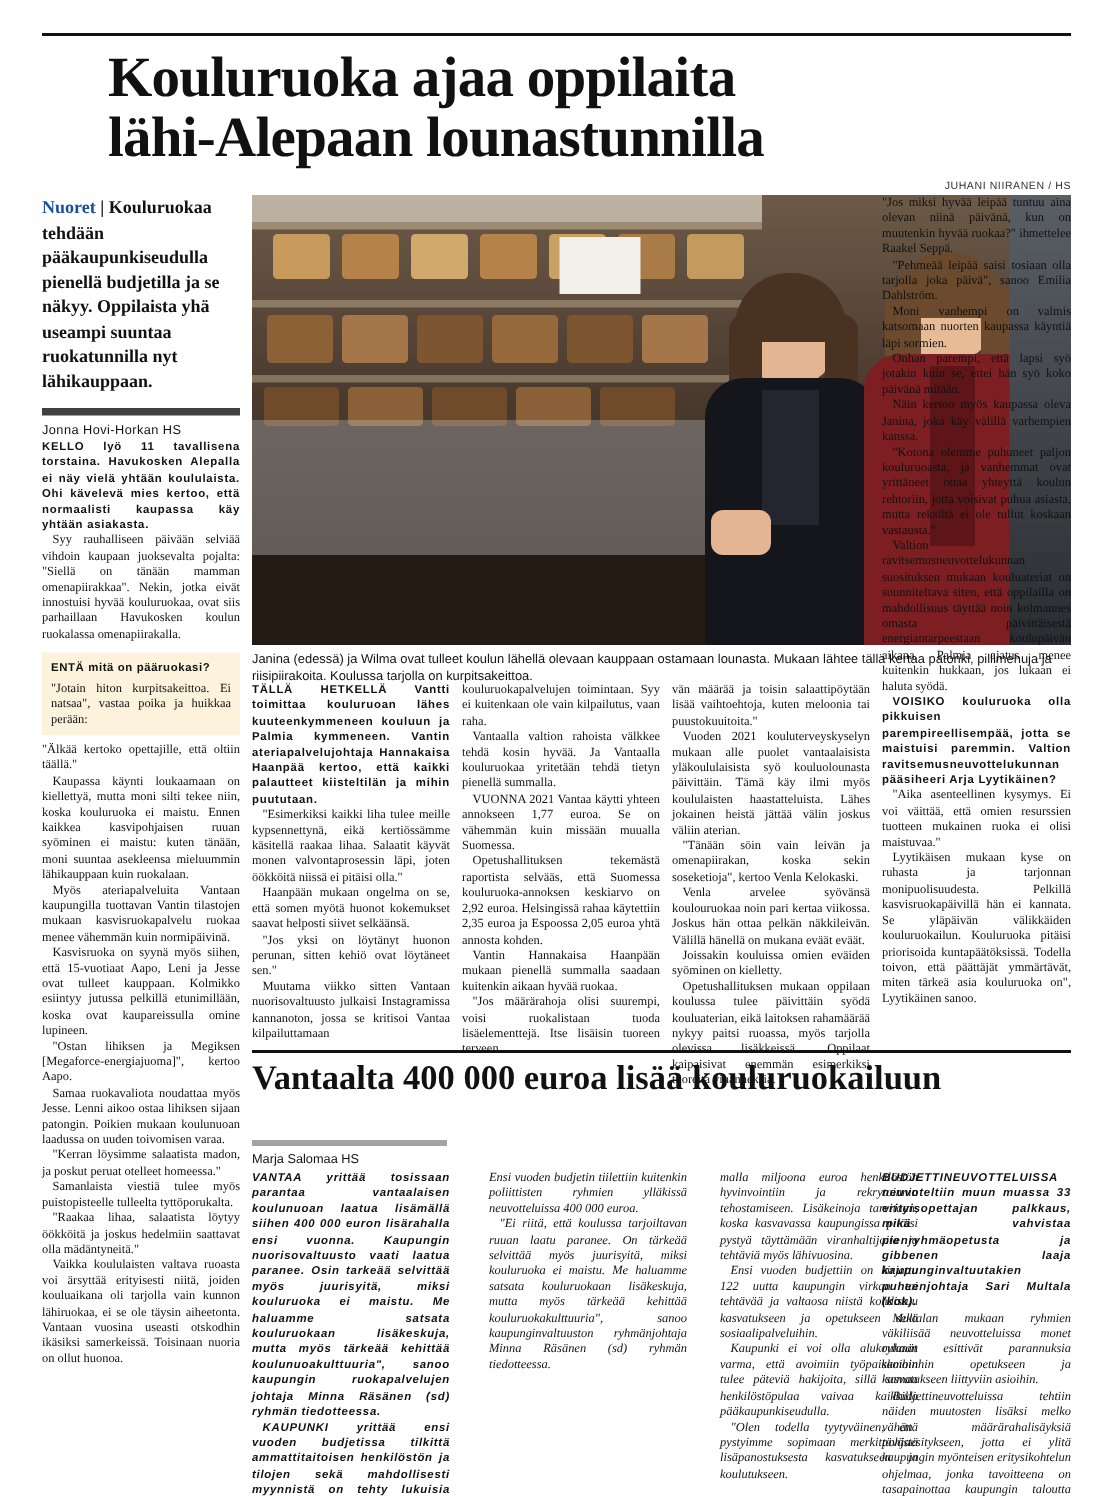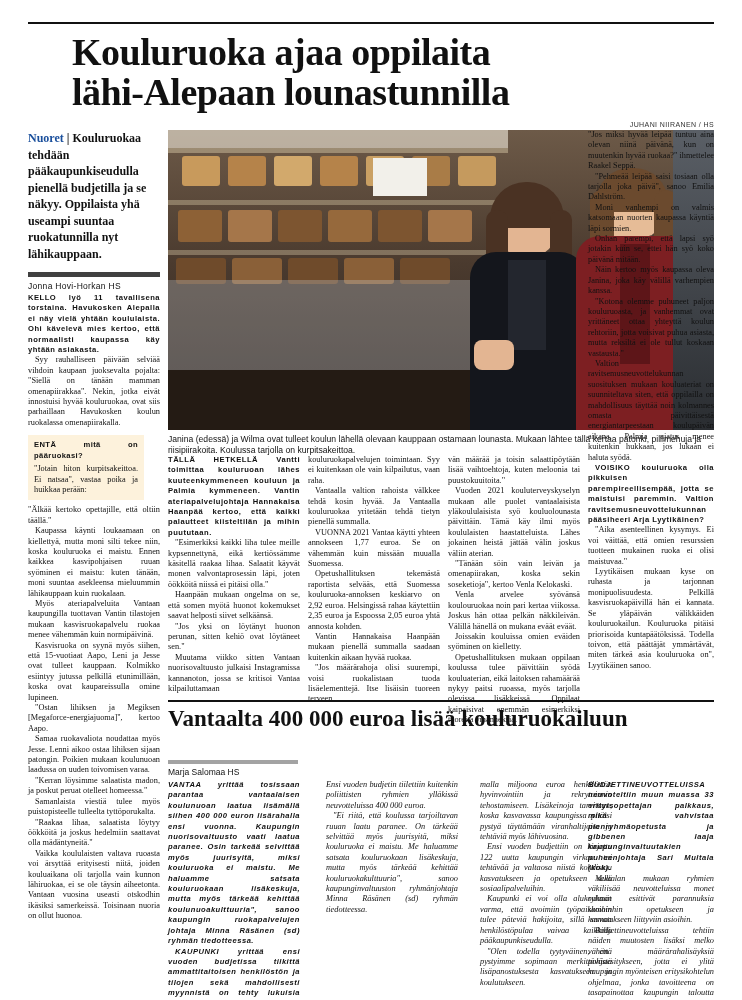--- a/index.html
+++ b/index.html
@@ -134,21 +134,21 @@
   </div>
 
   <div class="caption">Janina (edessä) ja Wilma ovat tulleet koulun lähellä olevaan kauppaan ostamaan lounasta. Mukaan lähtee tällä kertaa patonki, pillimehuja ja riisipiirakoita. Koulussa tarjolla on kurpitsakeittoa.</div>
 
   <div class="cols">
 
     <div class="col" style="left:0;width:132px;">
       <p><span class="smallcaps">KELLO lyö 11 tavallisena torstaina. Havukosken Alepalla ei näy vielä yhtään koululaista. Ohi kävelevä mies kertoo, että normaalisti kaupassa käy yhtään asiakasta.</span></p>
       <p>Syy rauhalliseen päivään selviää vihdoin kaupaan juoksevalta pojalta: "Siellä on tänään mamman omenapiirakkaa". Nekin, jotka eivät innostuisi hyvää kouluruokaa, ovat siis parhaillaan Havukosken koulun ruokalassa omenapiirakalla.</p>
       <div style="height:7px"></div>
-      <div class="box" style="position:relative;left:0;top:0;width:116px;">
+      <div class="box" style="position:relative;left:0;top:0;width:132px;">
         <h4 class="subhead">ENTÄ mitä on pääruokasi?</h4>
         <p>"Jotain hiton kurpitsakeittoa. Ei natsaa", vastaa poika ja huikkaa perään:</p>
       </div>
       <div style="height:5px"></div>
       <p>"Älkää kertoko opettajille, että oltiin täällä."</p>
       <p>Kaupassa käynti loukaamaan on kiellettyä, mutta moni silti tekee niin, koska kouluruoka ei maistu. Ennen kaikkea kasvipohjaisen ruuan syöminen ei maistu: kuten tänään, moni suuntaa asekleensa mieluummin lähikauppaan kuin ruokalaan.</p>
       <p>Myös ateriapalveluita Vantaan kaupungilla tuottavan Vantin tilastojen mukaan kasvisruokapalvelu ruokaa menee vähemmän kuin normipäivinä.</p>
       <p>Kasvisruoka on syynä myös siihen, että 15-vuotiaat Aapo, Leni ja Jesse ovat tulleet kauppaan. Kolmikko esiintyy jutussa pelkillä etunimillään, koska ovat kaupareissulla omine lupineen.</p>
       <p>"Ostan lihiksen ja Megiksen [Megaforce-energiajuoma]", kertoo Aapo.</p>
       <p>Samaa ruokavaliota noudattaa myös Jesse. Lenni aikoo ostaa lihiksen sijaan patongin. Poikien mukaan koulunuoan laadussa on uuden toivomisen varaa.</p>

